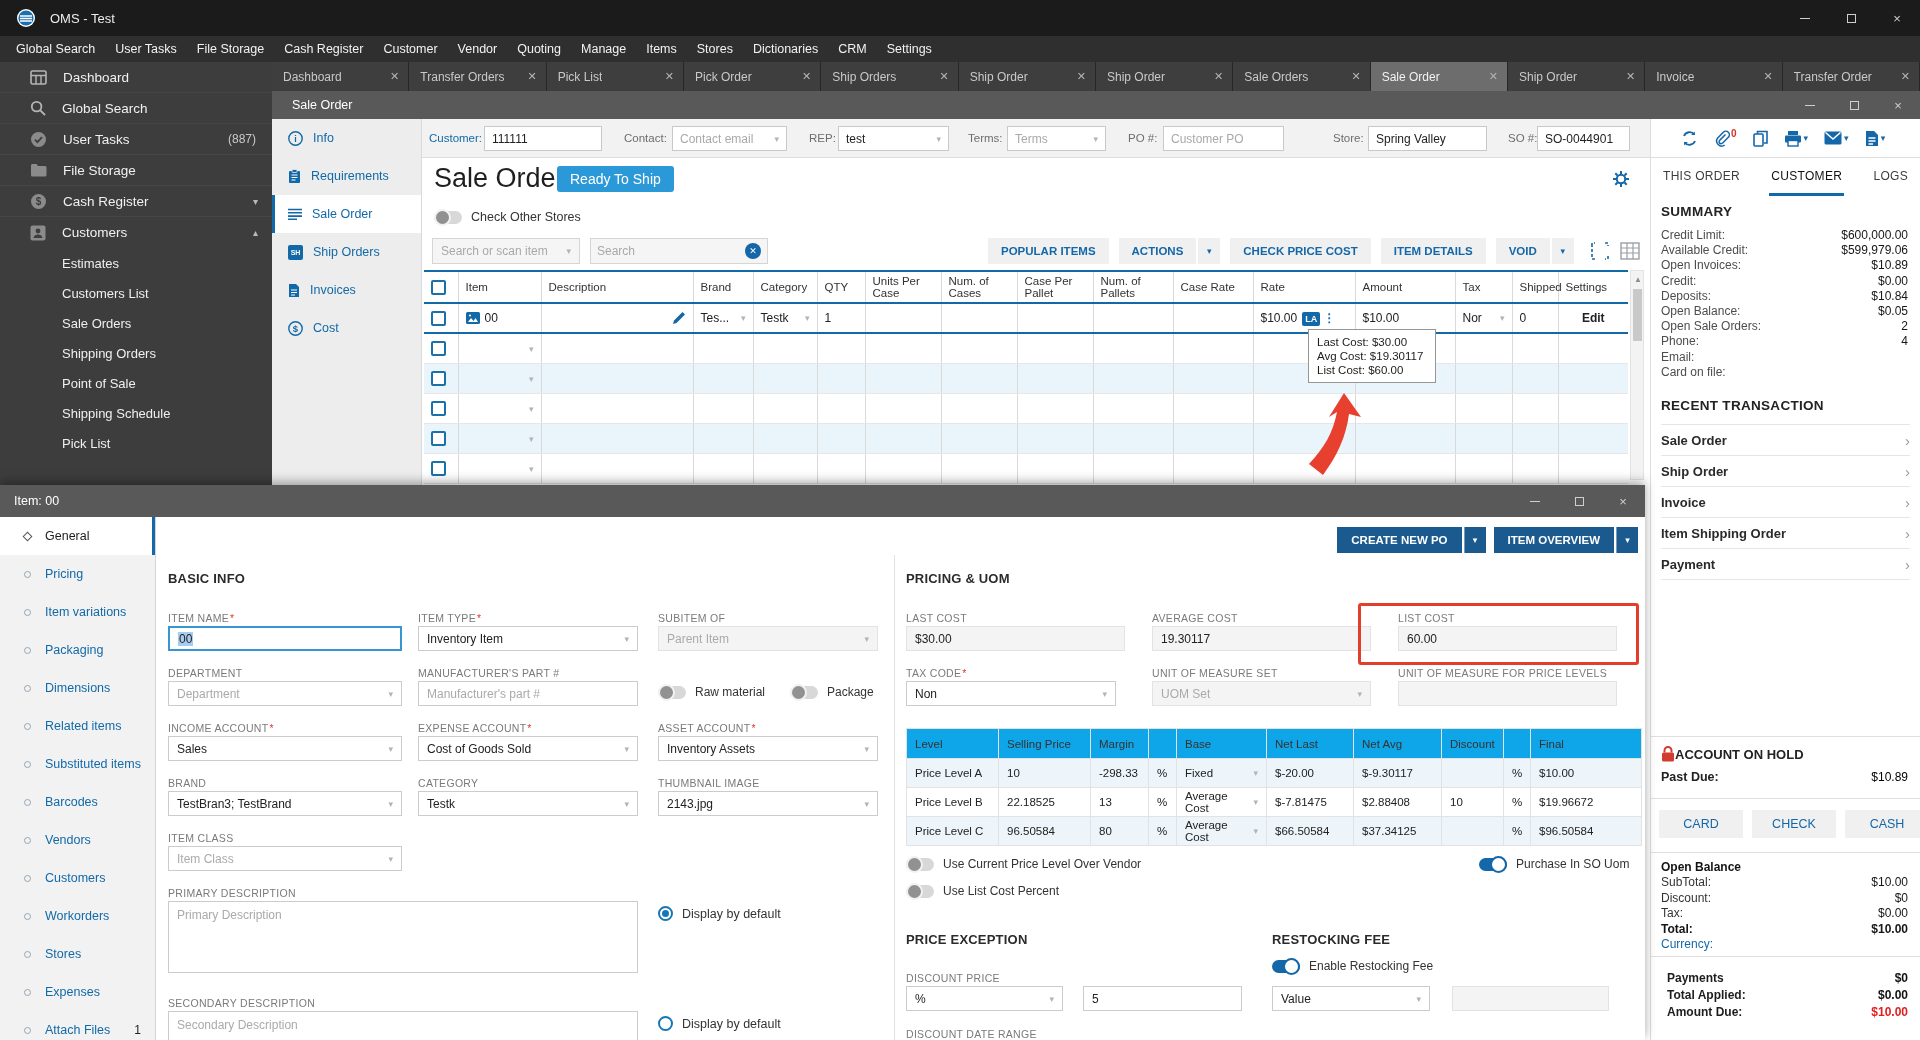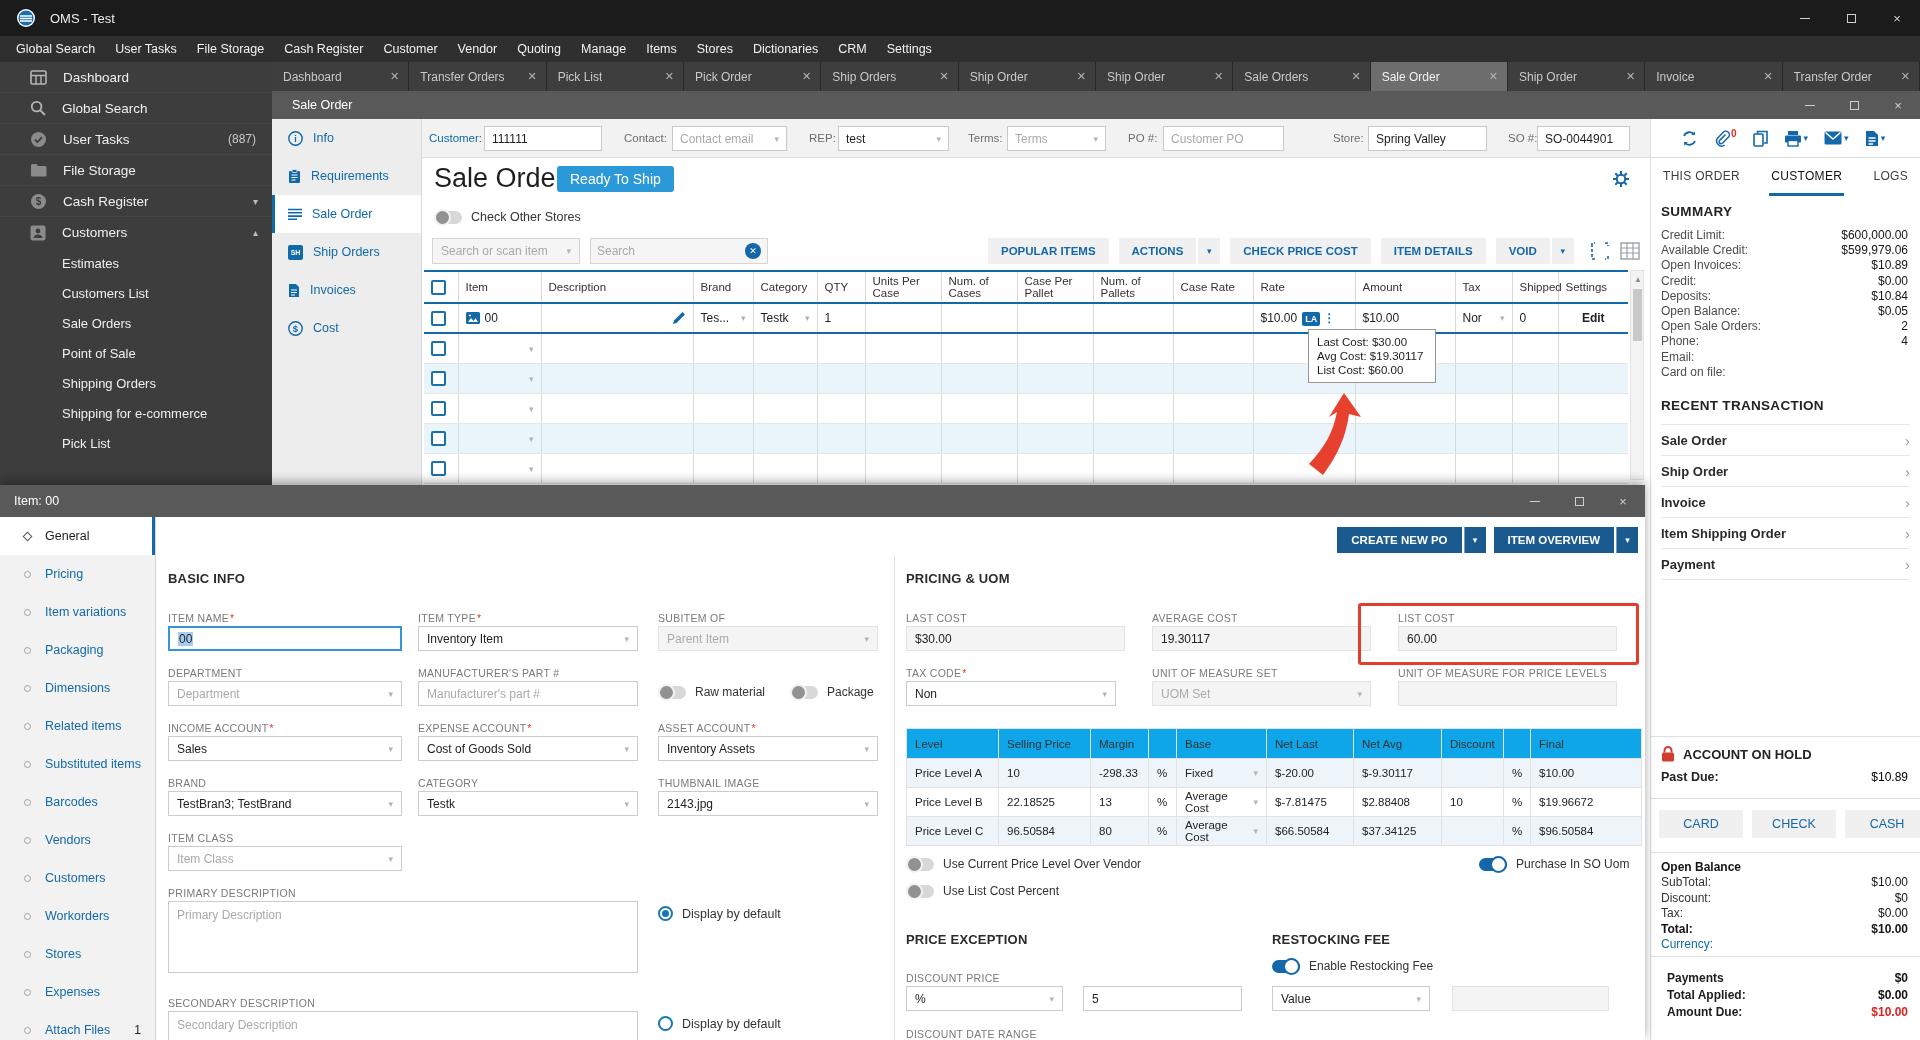--- a/index.html
+++ b/index.html
@@ -89,21 +89,21 @@
   .rtab{color:#3d3d3d;font-size:12px;letter-spacing:.3px;height:100%;display:flex;align-items:center;border-bottom:3px solid transparent;padding:0 2px;}
   .rtab.active{border-bottom:3px solid #1269a8;color:#111;}
   .rp-h{position:absolute;left:10px;font-size:13.5px;font-weight:bold;color:#232323;letter-spacing:.3px;}
   #sumlist{position:absolute;left:10px;right:12px;top:70px;}
   .sumrow{display:flex;justify-content:space-between;line-height:15.2px;color:#4d4d4d;}
   .sumrow .v{color:#161616;}
   #rtrans{position:absolute;left:10px;right:10px;top:266px;border-top:1px solid #e6e6e6;}
   .trow{height:31px;display:flex;align-items:center;justify-content:space-between;border-bottom:1px solid #e6e6e6;font-size:13px;font-weight:bold;color:#2a2a2a;}
   .trow .gt{color:#9a9a9a;font-weight:normal;font-size:15px;}
   .rp-div{position:absolute;left:0;width:100%;border-top:1px solid #e0e0e0;}
-  #holdrow{position:absolute;left:10px;top:588px;display:flex;align-items:center;gap:8px;font-size:13px;font-weight:bold;color:#232323;}
+  #holdrow{position:absolute;left:10px;top:588px;display:flex;align-items:center;gap:0;font-size:13px;font-weight:bold;color:#232323;}
   #pastdue{position:absolute;left:10px;right:12px;top:612px;display:flex;justify-content:space-between;}
   #pastdue .l{font-weight:bold;color:#222;font-size:12.5px;}
   #paybtns{position:absolute;left:8px;top:652px;display:flex;gap:9px;}
   .paybtn{width:84px;height:28px;background:#f0f0f0;color:#1467a8;font-size:12.5px;display:flex;align-items:center;justify-content:center;}
   #balblock{position:absolute;left:10px;right:12px;top:702px;}
   .balrow{display:flex;justify-content:space-between;line-height:15.4px;color:#333;}
   .balrow .v{color:#161616;}
   .bold{font-weight:bold;color:#141414;}
   #payblock{position:absolute;left:16px;right:12px;top:812px;}
   .payrow{display:flex;justify-content:space-between;line-height:17px;}
@@ -284,27 +284,27 @@
     <div class="ssub">
         <span>Estimates</span>
       </div>
     <div class="ssub">
         <span>Customers List</span>
       </div>
     <div class="ssub">
         <span>Sale Orders</span>
       </div>
     <div class="ssub">
+        <span>Shipping Orders</span>
+      </div>
+    <div class="ssub">
         <span>Point of Sale</span>
       </div>
     <div class="ssub">
-        <span>Shipping Orders</span>
-      </div>
-    <div class="ssub">
-        <span>Shipping for e-commerce</span>
+        <span>Shipping Schedule</span>
       </div>
     <div class="ssub">
         <span>Pick List</span>
       </div>
   </div>
 
   <div class="abs" id="so-titlebar">
     <span>Sale Order</span>
     <div class="winctl">
       <span class="wc">

